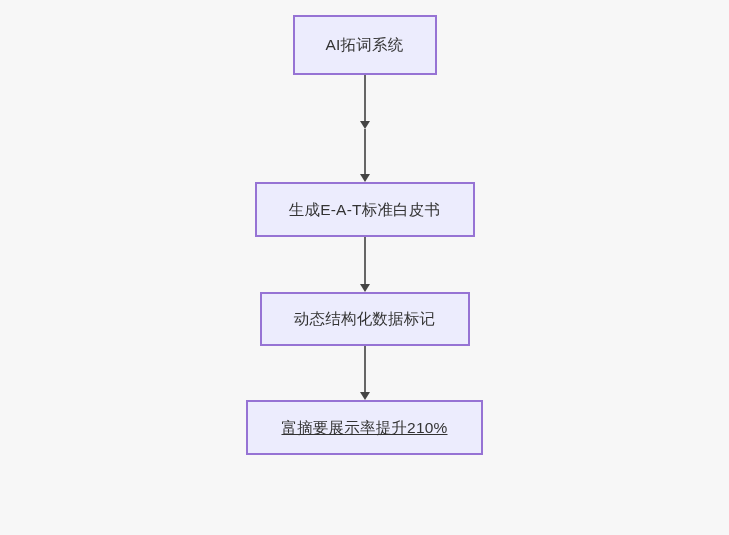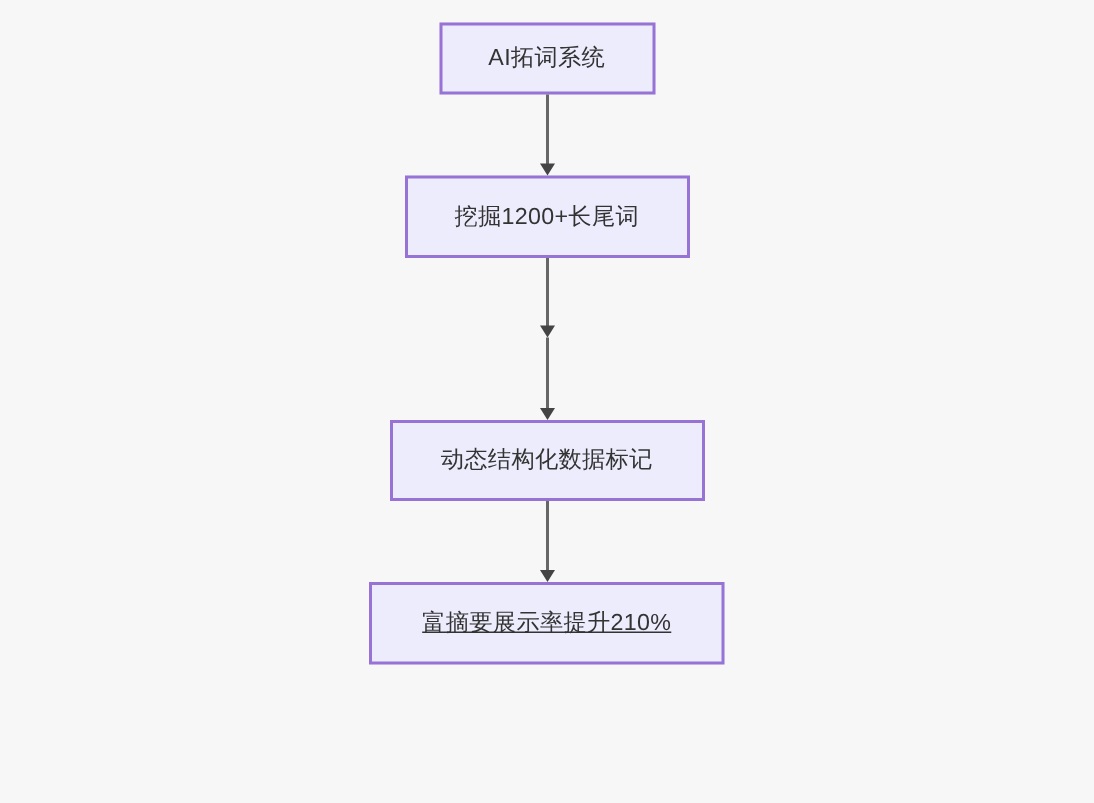--- a/index.html
+++ b/index.html
@@ -60,21 +60,21 @@
   .connector-arrow {
     width: 0;
     height: 0;
     border-left: 5px solid transparent;
     border-right: 5px solid transparent;
     border-top: 8px solid #444444;
     margin-top: -1px;
   }
 
   
-  .n0 { width: 144px; height: 48px; margin-top: 15px; }
+  .n0 { width: 144px; height: 60px; margin-top: 15px; }
   .n1 { width: 190px; height: 55px; }
   .n2 { width: 220px; height: 55px; }
   .n3 { width: 210px; height: 54px; }
   .n4 { width: 237px; height: 55px; text-decoration: underline; }
 
   .c0 { height: 54px; }
   .c1 { height: 53px; }
   .c2 { height: 55px; }
   .c3 { height: 54px; }
 </style>
@@ -86,29 +86,29 @@
 
     <div class="node n0">
       <span class="node-label">AI拓词系统</span>
     </div>
 
     <div class="connector c0">
       <div class="connector-line"></div>
       <div class="connector-arrow"></div>
     </div>
 
-    <div class="node n1">
-      <span class="node-label">挖掘1200+长尾词</span>
-    </div>
 
     <div class="connector c1">
       <div class="connector-line"></div>
       <div class="connector-arrow"></div>
     </div>
 
+    <div class="node n2">
+      <span class="node-label">生成E-A-T标准白皮书</span>
+    </div>
 
     <div class="connector c2">
       <div class="connector-line"></div>
       <div class="connector-arrow"></div>
     </div>
 
     <div class="node n3">
       <span class="node-label">动态结构化数据标记</span>
     </div>
 

